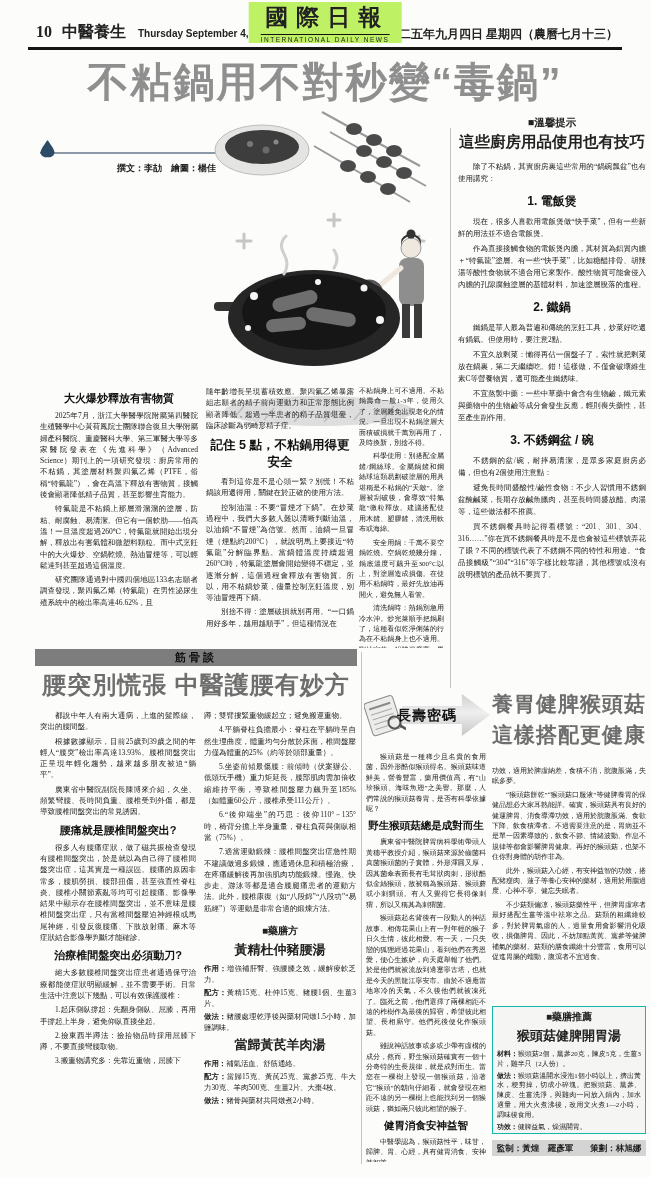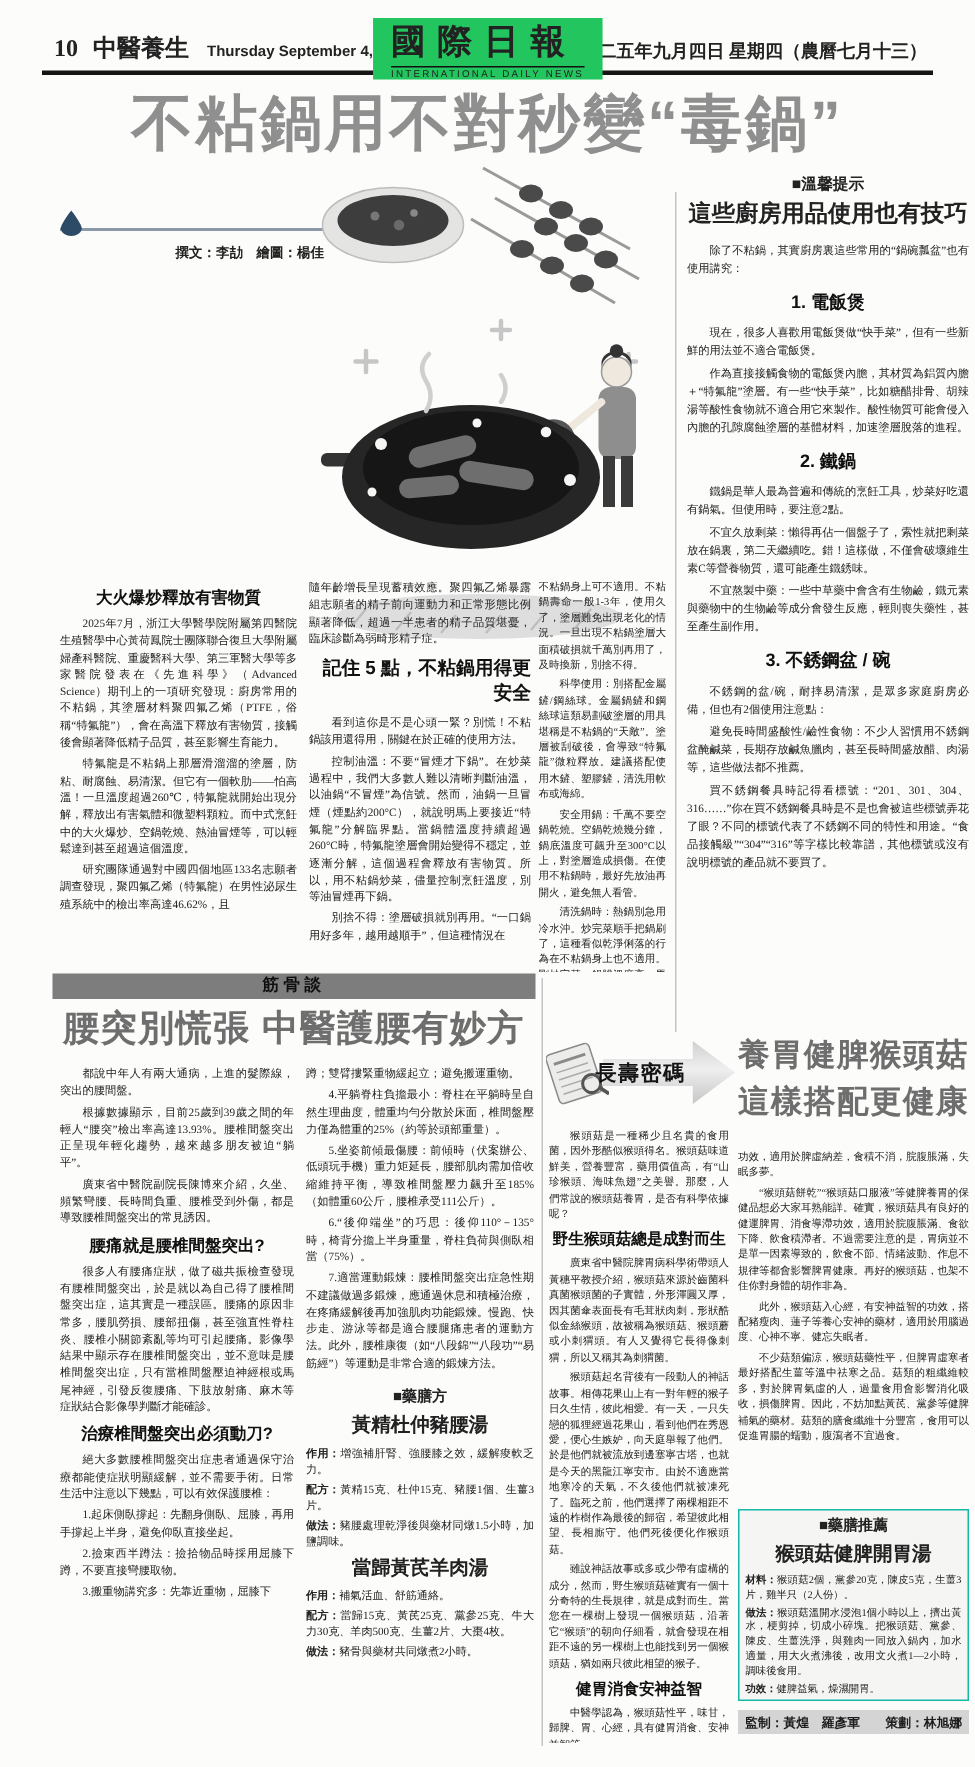--- a/index.html
+++ b/index.html
@@ -5,22 +5,22 @@
   html,body{margin:0;padding:0;background:#e8e8e8;}
   .page{position:relative;width:650px;height:1178px;margin:0 auto;background:#fcfcfa;overflow:hidden;
         font-family:"Liberation Serif","DejaVu Serif",serif;color:#222;}
   
   .hdr{position:absolute;left:28px;right:28px;top:14px;height:34px;}
   .hdr-left{position:absolute;left:8px;top:8px;white-space:nowrap;}
   .hdr-pageno{font-size:16px;font-weight:bold;}
   .hdr-section{font-size:16px;font-weight:bold;margin-left:6px;}
   .hdr-date-en{font-size:10px;font-weight:bold;margin-left:8px;font-family:"Liberation Sans","DejaVu Sans",sans-serif;}
   .hdr-rule{position:absolute;left:28px;right:28px;top:47px;height:3px;background:#151515;}
-  .masthead{position:absolute;left:50%;transform:translateX(-50%);top:12px;z-index:2;background:#22c55e;
-            padding:0 12px;text-align:left;}
+  .masthead{position:absolute;left:50%;transform:translateX(-50%);top:2px;z-index:2;background:#bef264;
+            padding:0 12px;text-align:right;}
   .masthead-title{font-size:23px;font-weight:bold;letter-spacing:8px;white-space:nowrap;}
   .masthead-sub{font-size:6.5px;letter-spacing:1.5px;font-family:"Liberation Sans","DejaVu Sans",sans-serif;
                 border-top:1px solid #111;padding-top:1px;margin-top:1px;}
   .hdr-right{position:absolute;right:4px;top:12px;font-size:12px;font-weight:bold;white-space:nowrap;}
   
   .main-headline{position:absolute;top:55px;left:0;width:100%;text-align:center;
     font-size:41px;font-weight:bold;color:#8f8f8f;letter-spacing:2px;
     font-family:"Liberation Sans","DejaVu Sans",sans-serif;white-space:nowrap;}
   
   .intro-box{position:absolute;left:40px;top:138px;width:176px;}
@@ -34,21 +34,21 @@
   .col{position:absolute;overflow:hidden;}
   .p{font-size:7.5px;line-height:11.3px;text-align:justify;text-indent:2em;margin:0 0 3px 0;}
   .p.noind{text-indent:0;}
   .p.sm{font-size:7px;line-height:10.4px;}
   .subh{font-family:"Liberation Sans","DejaVu Sans",sans-serif;font-weight:bold;text-align:center;
         font-size:11px;margin:5px 0 4px 0;color:#111;}
   
   .lead-colA{left:40px;top:386px;width:158px;height:258px;}
   .lead-colB{left:206px;top:386px;width:148px;height:260px;}
   .lead-colC{left:359px;top:386px;width:85px;height:262px;}
-  .lead-colB .subh{font-size:12.5px;text-align:right;margin:6px 0 5px 0;}
+  .lead-colB .subh{font-size:12.5px;text-align:center;margin:6px 0 5px 0;}
   
   .vrule{position:absolute;width:1px;background:#c4c4c4;}
   .tips{position:absolute;left:458px;top:116px;width:188px;height:568px;overflow:hidden;}
   .tips-label{text-align:center;font-size:10.5px;font-weight:bold;
               font-family:"Liberation Sans","DejaVu Sans",sans-serif;}
   .tips-headline{text-align:center;font-size:15.5px;font-weight:bold;margin:2px 0 8px 0;
                  font-family:"Liberation Sans","DejaVu Sans",sans-serif;white-space:nowrap;}
   .tips .p{font-size:7.5px;line-height:12px;}
   .tips .subh{font-size:12px;margin:8px 0 6px 0;}
   

